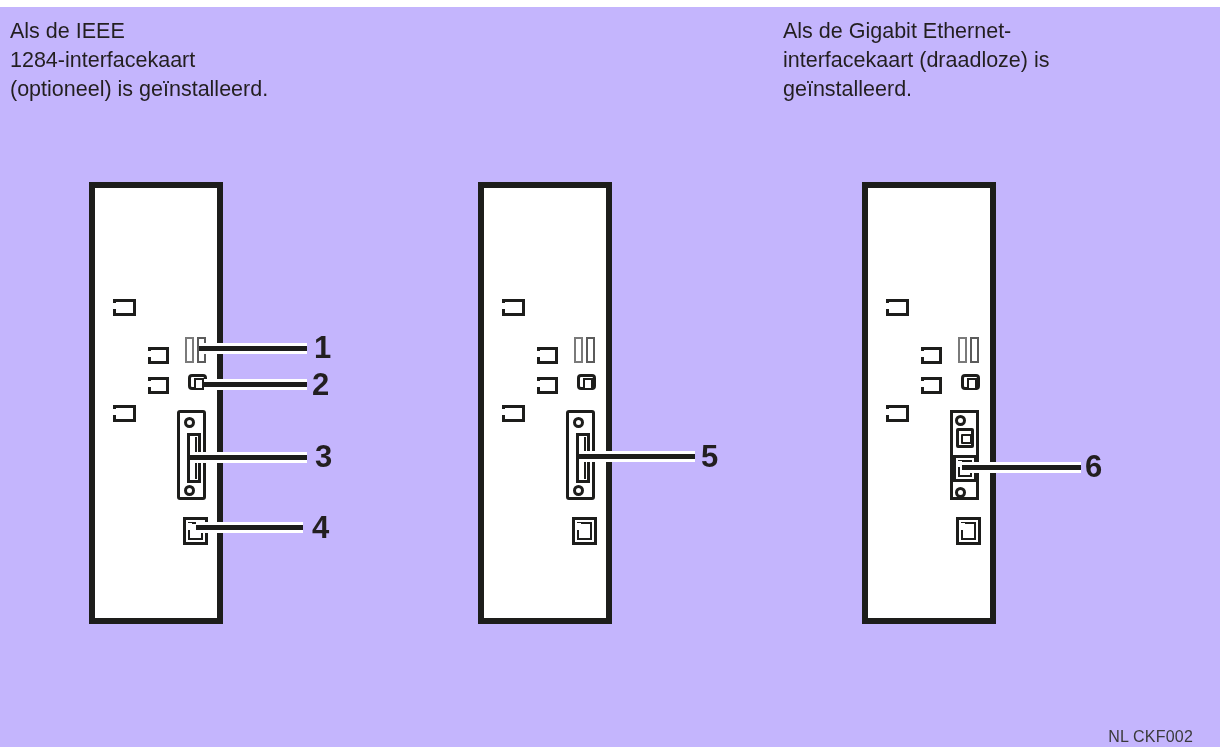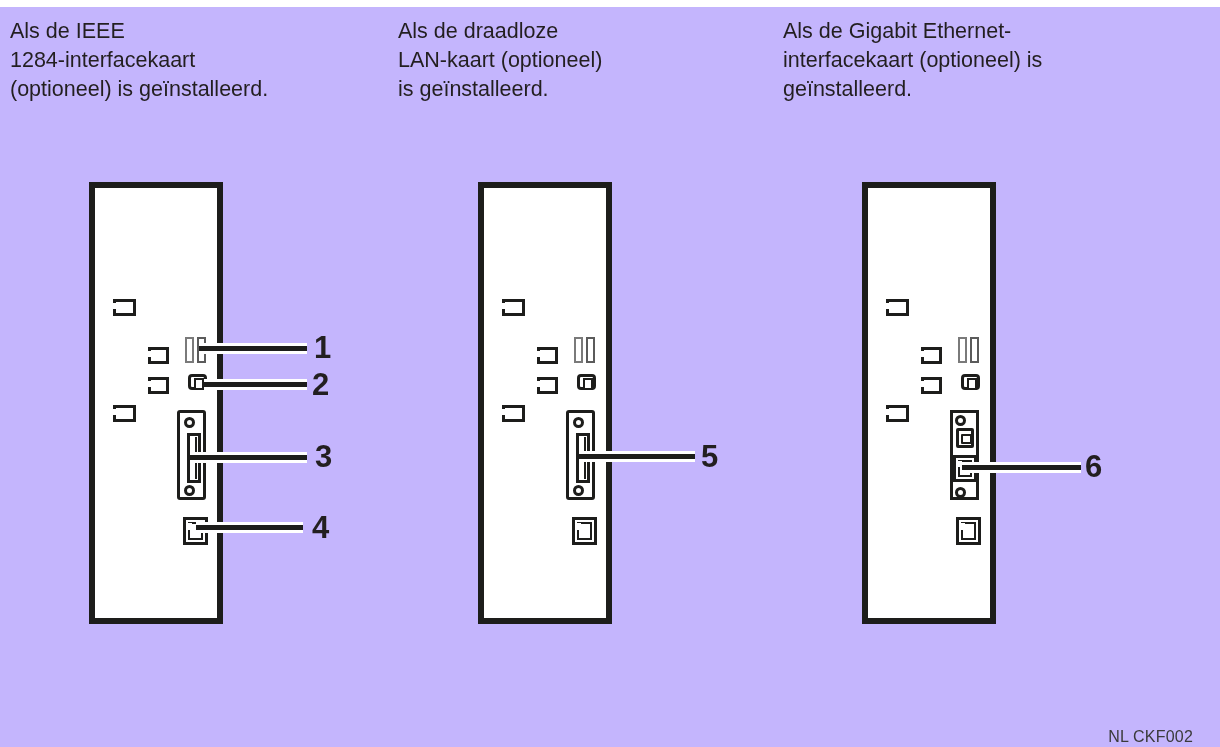--- a/index.html
+++ b/index.html
@@ -85,25 +85,22 @@
   .figcode{position:absolute;right:27px;top:721px;font-size:16px;color:#3a3a3a;letter-spacing:0.2px;}
 </style>
 </head>
 <body>
 
 <div id="stage">
 
   <div id="cap1" class="caption">Als de IEEE
 1284-interfacekaart
 (optioneel) is geïnstalleerd.</div>
-  <div id="cap2" class="caption">Als de draadloze
-LAN-kaart (optioneel)
-is geïnstalleerd.</div>
   <div id="cap3" class="caption">Als de Gigabit Ethernet-
-interfacekaart (optioneel) is
+interfacekaart (draadloze) is
 geïnstalleerd.</div>
 
   <div id="panel1" class="panel">
     <span class="sq a"></span>
     <span class="sq b"></span>
     <span class="sq c"></span>
     <span class="sq d"></span>
     <span class="dual">
       <span class="barL"></span>
       <span class="barR"></span>

